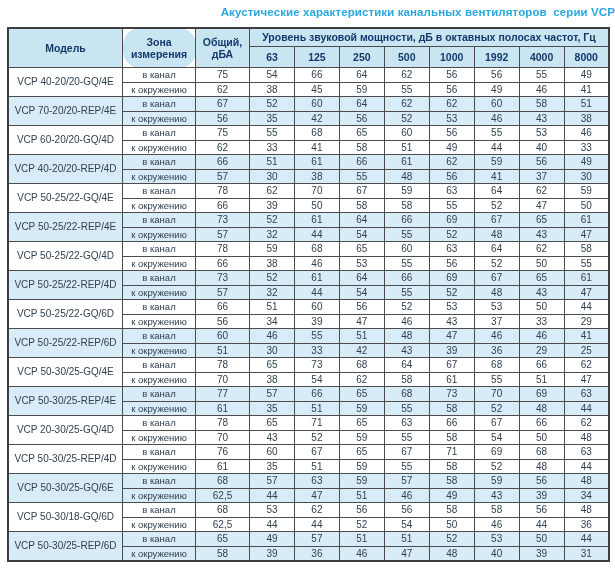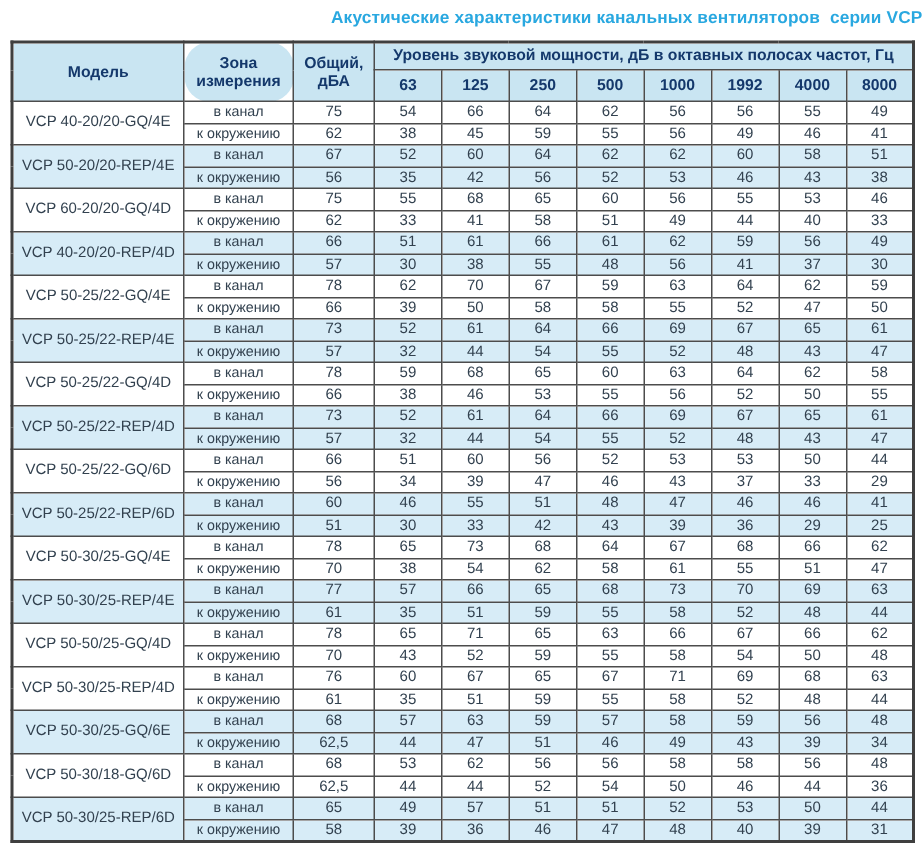--- a/index.html
+++ b/index.html
@@ -102,21 +102,21 @@
         <td class="val">38</td>
         <td class="val">45</td>
         <td class="val">59</td>
         <td class="val">55</td>
         <td class="val">56</td>
         <td class="val">49</td>
         <td class="val">46</td>
         <td class="val">41</td>
       </tr>
       <tr class="shaded">
-        <td class="model" rowspan="2">VCP 50-20/20-REP/4E</td>
+        <td class="model" rowspan="2">VCP 70-20/20-REP/4E</td>
         <td class="zone">в канал</td>
         <td class="total">67</td>
         <td class="val">52</td>
         <td class="val">60</td>
         <td class="val">64</td>
         <td class="val">62</td>
         <td class="val">62</td>
         <td class="val">60</td>
         <td class="val">58</td>
         <td class="val">51</td>
@@ -377,21 +377,21 @@
         <td class="val">35</td>
         <td class="val">51</td>
         <td class="val">59</td>
         <td class="val">55</td>
         <td class="val">58</td>
         <td class="val">52</td>
         <td class="val">48</td>
         <td class="val">44</td>
       </tr>
       <tr>
-        <td class="model" rowspan="2">VCP 50-50/25-GQ/4D</td>
+        <td class="model" rowspan="2">VCP 20-30/25-GQ/4D</td>
         <td class="zone">в канал</td>
         <td class="total">78</td>
         <td class="val">65</td>
         <td class="val">71</td>
         <td class="val">65</td>
         <td class="val">63</td>
         <td class="val">66</td>
         <td class="val">67</td>
         <td class="val">66</td>
         <td class="val">62</td>

